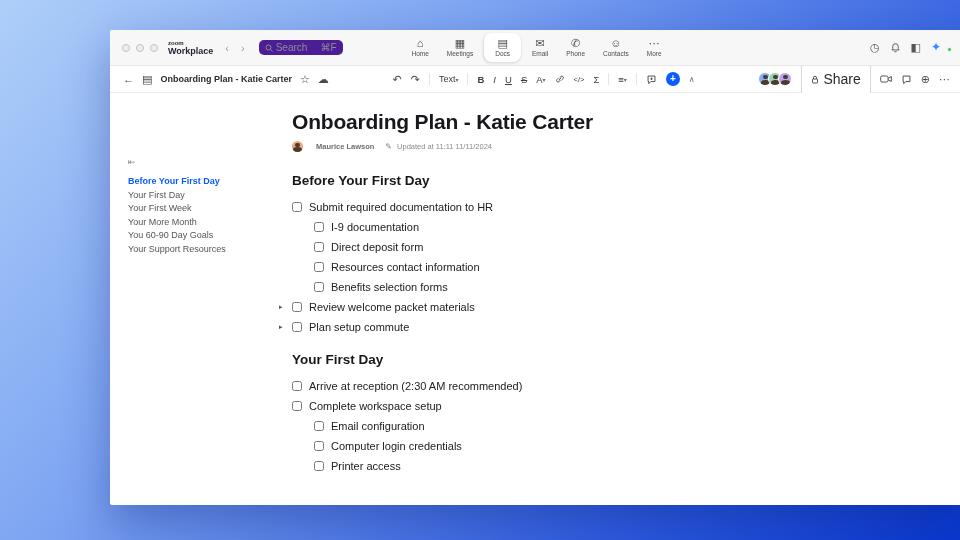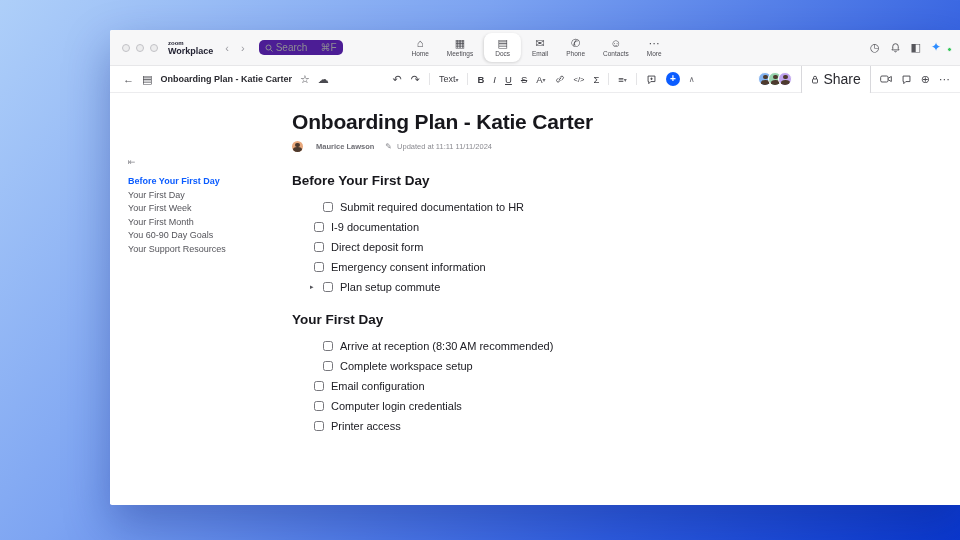--- a/index.html
+++ b/index.html
@@ -75,21 +75,21 @@
   .outline-item.active { color:#0b5cff; font-weight:bold; }
   .main { margin-left:182px; width:440px; padding-top:16px; }
   .h1 { font-size:21px; font-weight:bold; color:#17171c; line-height:26px; letter-spacing:-0.2px; }
   .byline { display:flex; align-items:center; gap:5px; margin-top:6px; color:#8a8a90; font-size:7.5px; }
   .av-author { width:11px; height:11px; background:#e8a87c; }
   .byline .name { color:#6e6e74; font-weight:bold;padding-left:8px; }
   .byline .pencil { font-size:8px; margin-left:6px; }
   .section-h { font-size:13.5px; font-weight:bold; color:#17171c; line-height:17px; }
   .sec1 { margin-top:20px; } .sec2 { margin-top:14px; }
   .checklist { margin-top:8px; }
-  .check-item { position:relative; display:flex; align-items:center; gap:7px; height:20px;margin-left:31px; }
+  .check-item { position:relative; display:flex; align-items:center; gap:7px; height:20px; }
   .check-item.indent { margin-left:22px; }
   .chev { display:none; position:absolute; left:-13px; font-size:7px; color:#55555b; }
   .check-item.chevron .chev { display:block; }
   .checkbox { width:10px; height:10px; border:1.2px solid #77777d; border-radius:2.5px; background:#fff; flex:none; }
   .check-label { font-size:11px; color:#202026; }
   svg { display:block; }
 </style>
 </head>
 <body>
 
@@ -247,21 +247,21 @@
 
           <div class="outline-item">
             <span>Your First Day</span>
           </div>
 
           <div class="outline-item">
             <span>Your First Week</span>
           </div>
 
           <div class="outline-item">
-            <span>Your First Month</span>
+            <span>Your More Month</span>
           </div>
 
           <div class="outline-item">
             <span>You 60-90 Day Goals</span>
           </div>
 
           <div class="outline-item">
             <span>Your Support Resources</span>
           </div>
         </div>
@@ -293,40 +293,50 @@
 
           <div class="check-item indent">
 
             <span class="checkbox"></span>
             <span class="check-label">Direct deposit form</span>
           </div>
 
           <div class="check-item indent">
 
             <span class="checkbox"></span>
-            <span class="check-label">Emergency consent information</span>
-          </div>
-
-
+            <span class="check-label">Resources contact information</span>
+          </div>
+
+          <div class="check-item indent">
+
+            <span class="checkbox"></span>
+            <span class="check-label">Benefits selection forms</span>
+          </div>
 
 
           <div class="check-item chevron">
             <span class="chev">▸</span>
             <span class="checkbox"></span>
+            <span class="check-label">Review welcome packet materials</span>
+          </div>
+
+          <div class="check-item chevron">
+            <span class="chev">▸</span>
+            <span class="checkbox"></span>
             <span class="check-label">Plan setup commute</span>
           </div>
         </div>
 
       <div class="section-h sec2">Your First Day</div>
       <div class="checklist">
 
           <div class="check-item">
 
             <span class="checkbox"></span>
-            <span class="check-label">Arrive at reception (8:30 AM recommended)</span>
+            <span class="check-label">Arrive at reception (2:30 AM recommended)</span>
           </div>
 
           <div class="check-item">
 
             <span class="checkbox"></span>
             <span class="check-label">Complete workspace setup</span>
           </div>
 
           <div class="check-item indent">
 

